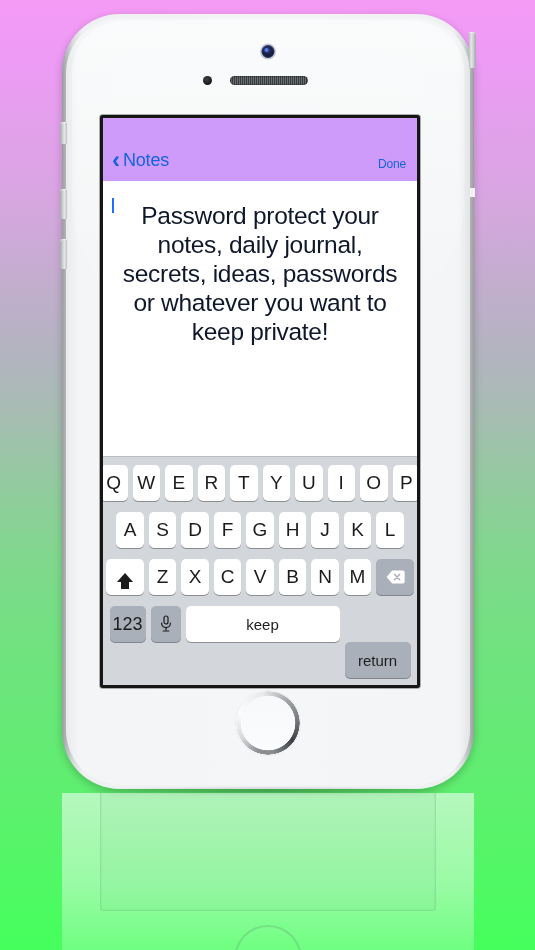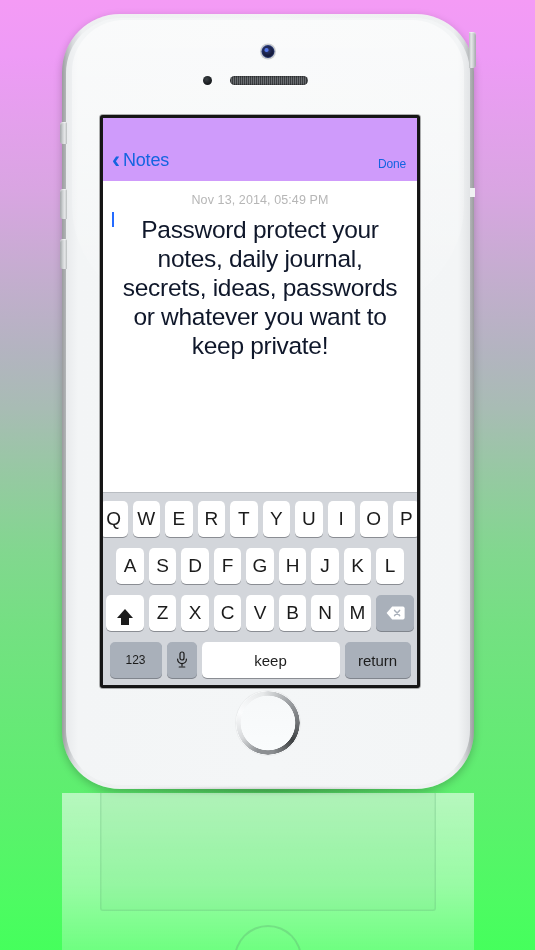--- a/index.html
+++ b/index.html
@@ -223,24 +223,24 @@
     flex:0 0 auto;
     cursor:pointer;
   }
   .key.letter { width:27.5px; }
   .key.dark {
     background:#a9b0ba;
     box-shadow: 0 1px 0 #80858d;
   }
   #shift-key   { width:38px; }
   #backspace-key { width:38px; }
-  #numeric-key { width:52px; font-size:12px; }
+  #numeric-key { width:36px; font-size:18px; }
   #dictation-key { width:30px; }
   #space-key   { flex:1 1 auto; max-width:163px; font-size:15px; color:#1d1d1d; }
-  #return-key  { width:66px; font-size:15px; color:#1d1d1d; }
+  #return-key  { width:66px; font-size:15px; color:#1d1d1d;margin-top:36px; }
   .row3-gap { width:7px; }
   .row4 { gap:0; padding:0 1px; }
 
   .shift-arrow-icon {
     width:0; height:0;
     border-left:8px solid transparent;
     border-right:8px solid transparent;
     border-bottom:9px solid #1b1b1b;
     position:relative;
   }
@@ -319,21 +319,20 @@
 
       <div id="nav-bar">
         <div id="back-button">
           <span id="chevron-left-icon">‹</span>
           <span id="back-label">Notes</span>
         </div>
         <div id="done-button">Done</div>
       </div>
 
       <div id="note-area">
-        <div id="note-date">Nov 13, 2014, 05:49 PM</div>
         <div id="note-body-wrap">
           <div id="text-cursor"></div>
           <div id="note-text">Password protect your notes, daily journal, secrets, ideas, passwords or whatever you want to keep private!</div>
         </div>
       </div>
 
       <div id="keyboard">
 
         <div class="kb-row" id="kb-row-1">
           <div class="key letter">Q</div>

